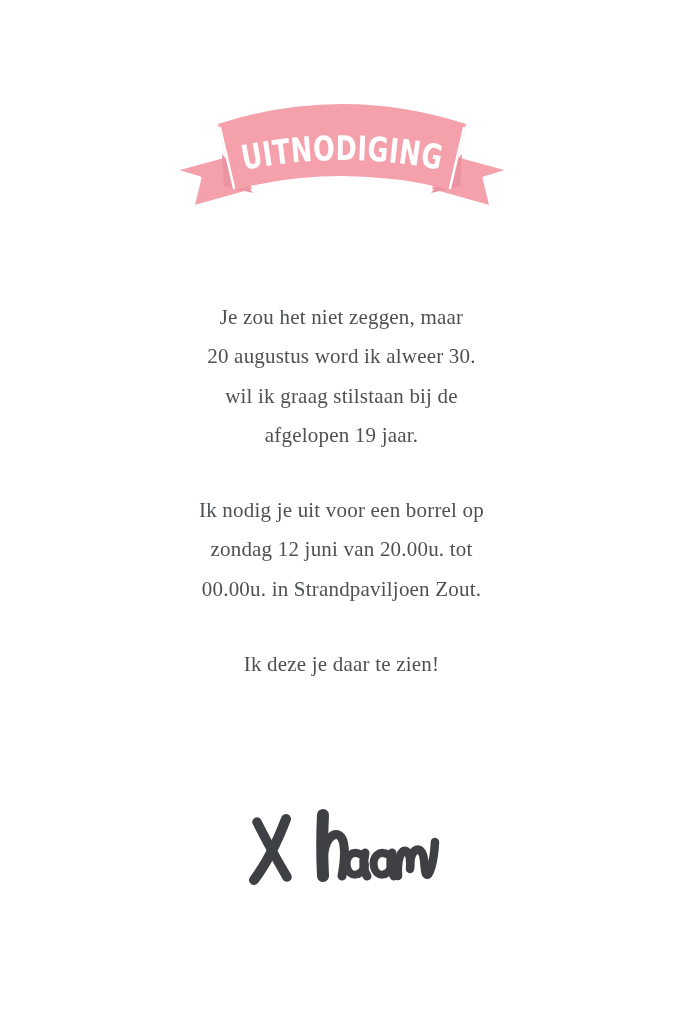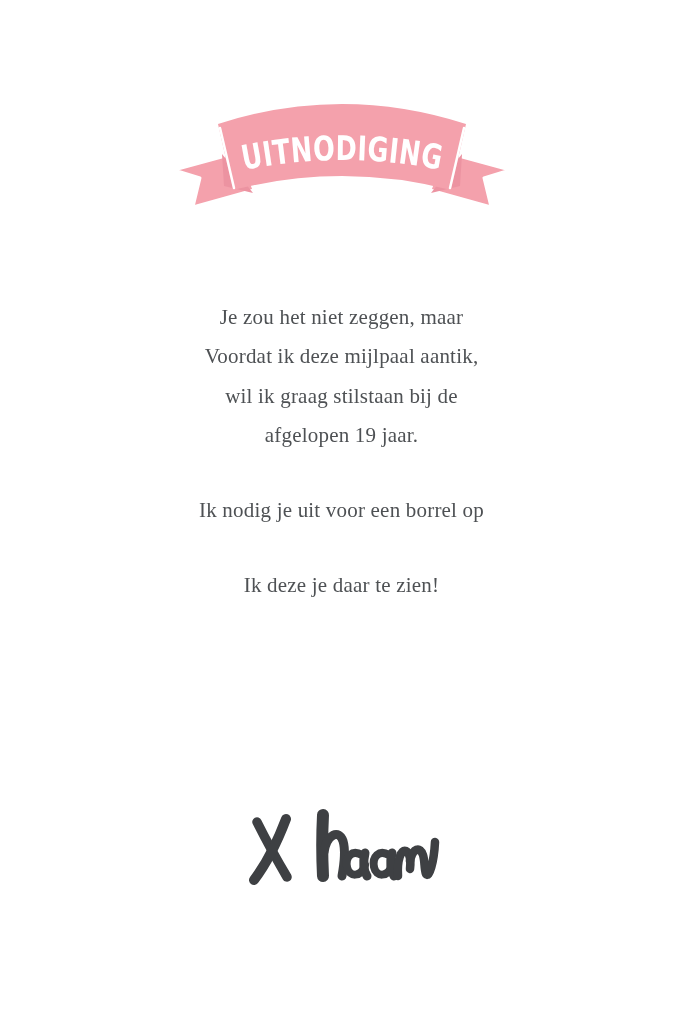--- a/index.html
+++ b/index.html
@@ -52,26 +52,28 @@
     </g>
     <path id="bannerArc" d="M 66 76 Q 182 48 298 76" fill="none"></path>
     <text font-size="34" font-weight="bold" letter-spacing="0.5" fill="#ffffff">
       <textPath href="#bannerArc" startOffset="50%" text-anchor="middle" textLength="198" lengthAdjust="spacingAndGlyphs">UITNODIGING</textPath>
     </text>
   </svg>
 
   <main class="body">
     <div class="para">
       <div class="line">Je zou het niet zeggen, maar</div>
-      <div class="line">Voordat ik deze mijlpaal aantik,</div>
+      <div class="line">20 augustus word ik alweer 30.</div>
       <div class="line">wil ik graag stilstaan bij de</div>
       <div class="line">afgelopen 19 jaar.</div>
     </div>
     <div class="para">
       <div class="line">Ik nodig je uit voor een borrel op</div>
+      <div class="line">zondag 12 juni van 20.00u. tot</div>
+      <div class="line">00.00u. in Strandpaviljoen Zout.</div>
     </div>
     <div class="para">
       <div class="line">Ik deze je daar te zien!</div>
     </div>
   </main>
 
   <svg class="signature" viewBox="0 0 210 95" role="img" aria-label="X Naam">
     <g fill="none" stroke-linecap="round" stroke-linejoin="round" stroke="#3e4043">
 
       <path stroke-width="9.5" d="M 17 24 C 25 40, 37 62, 47 79"></path>

